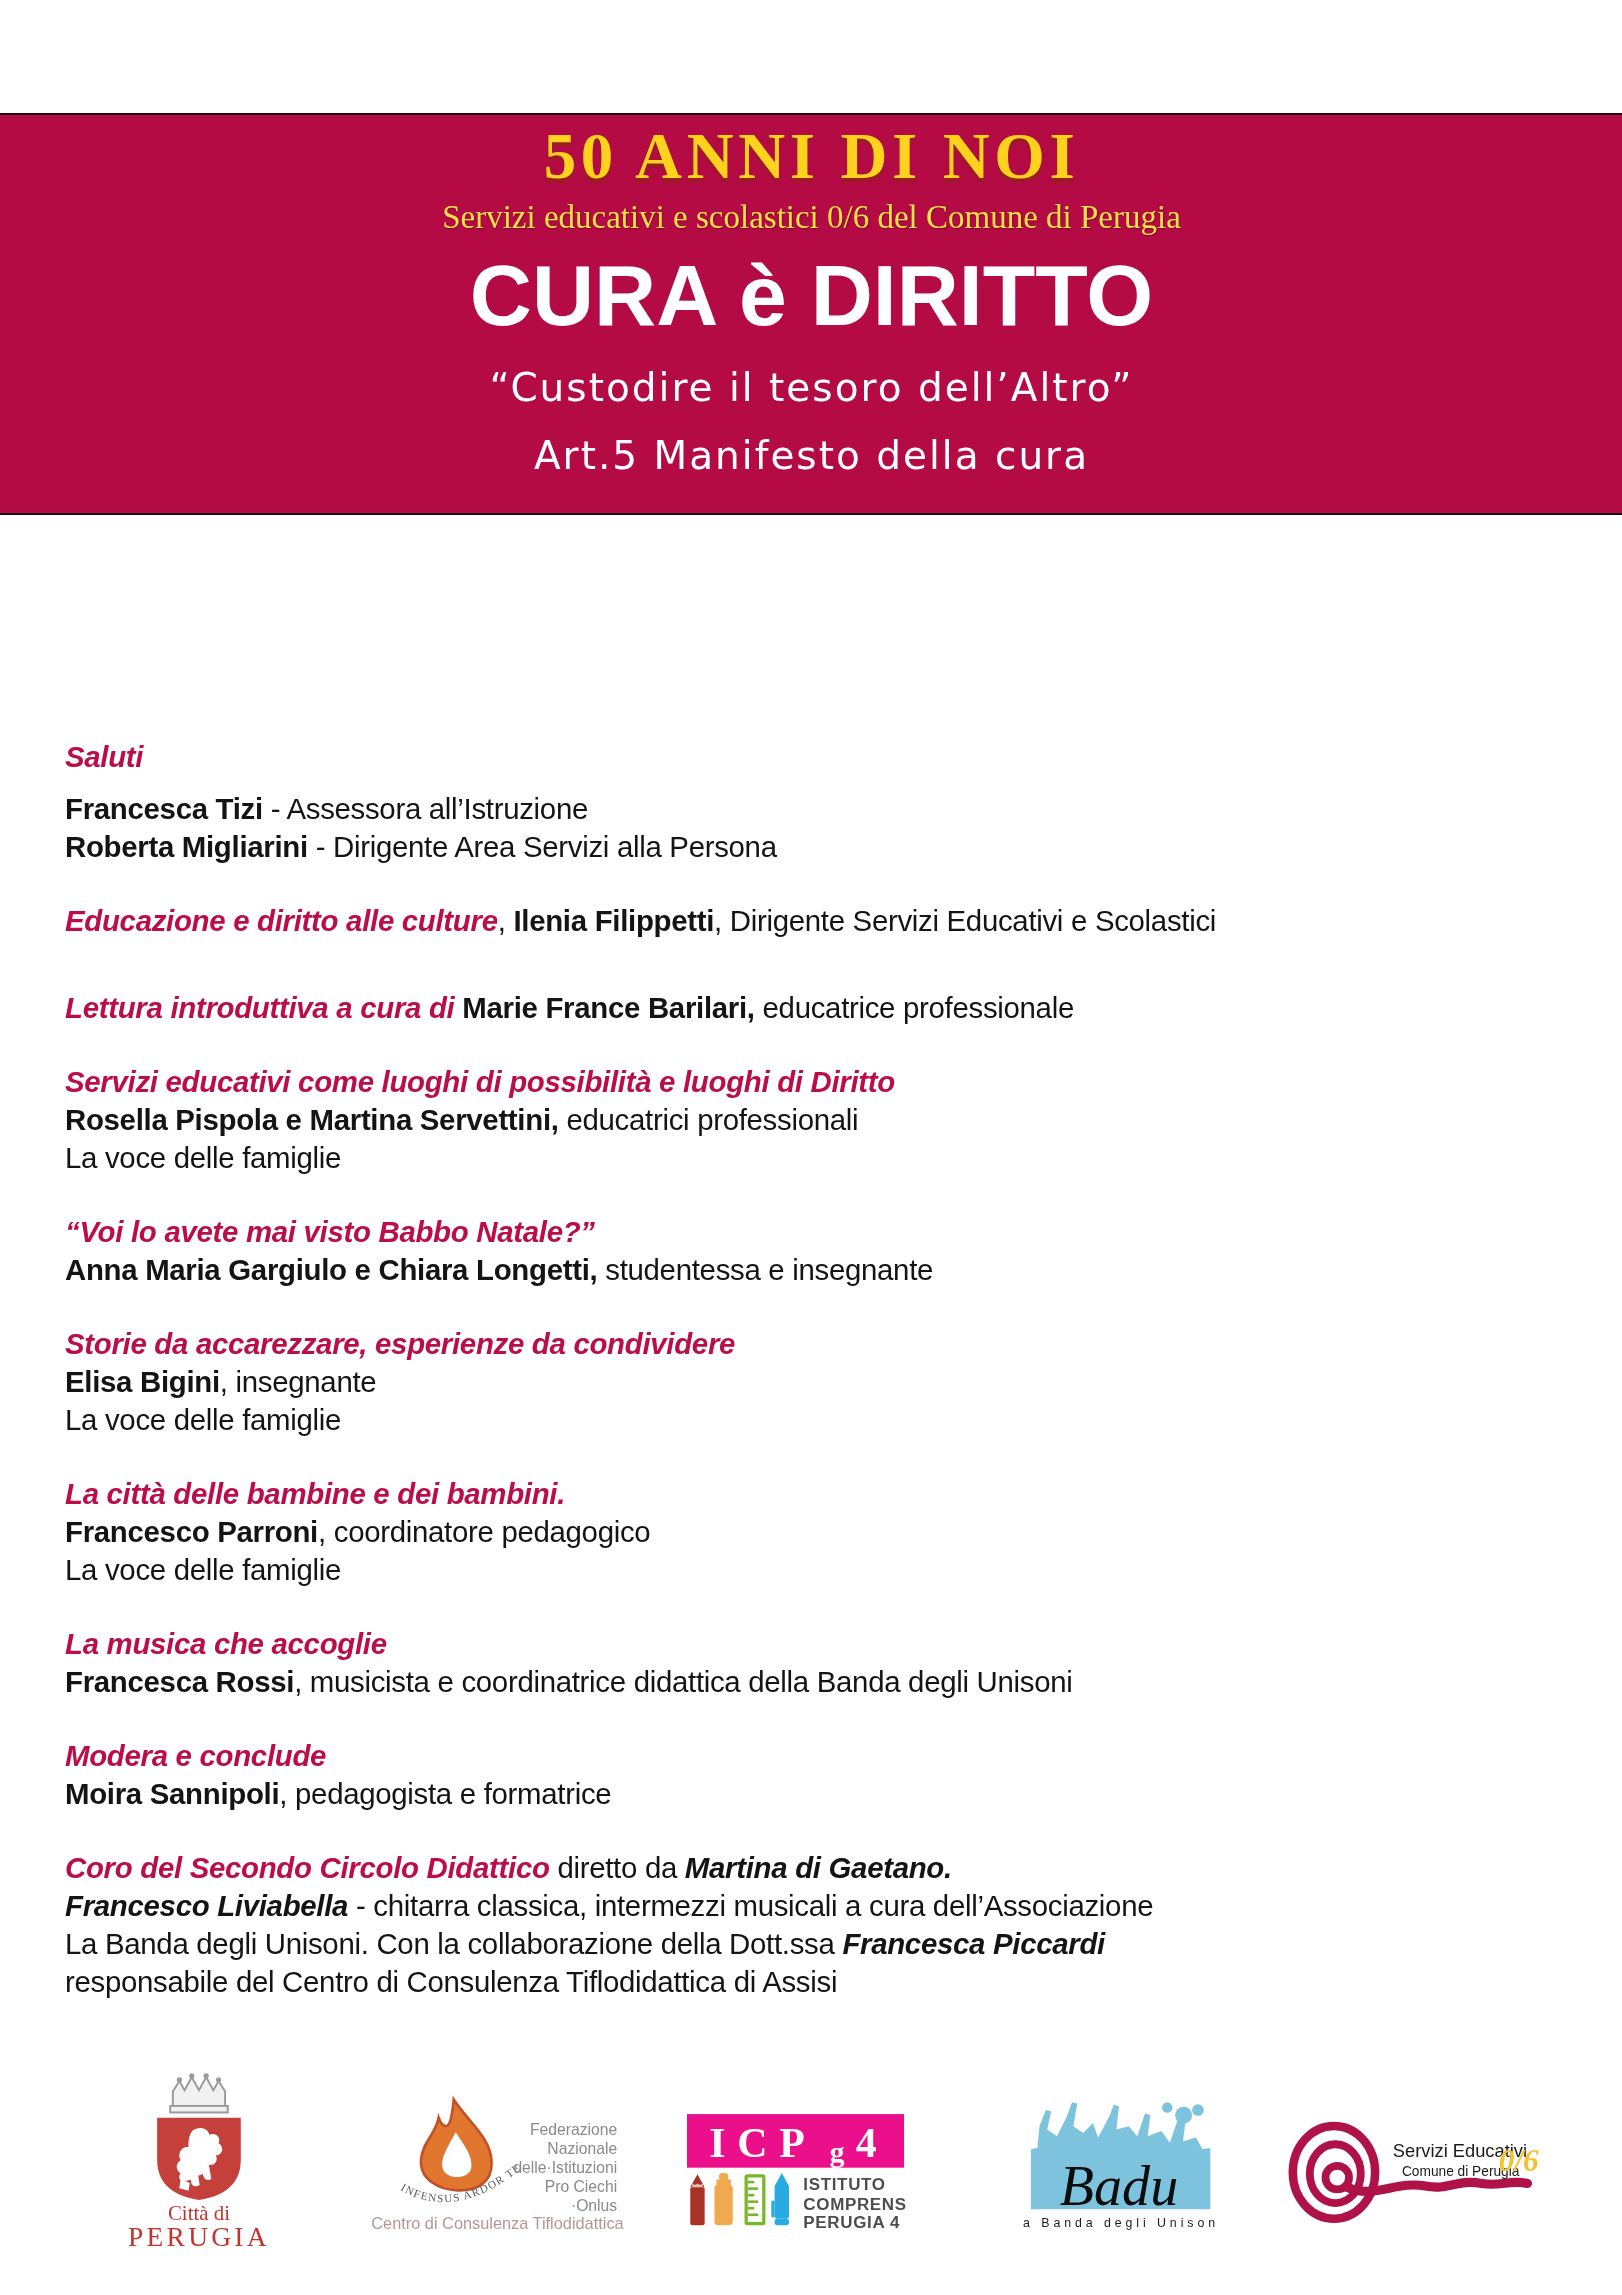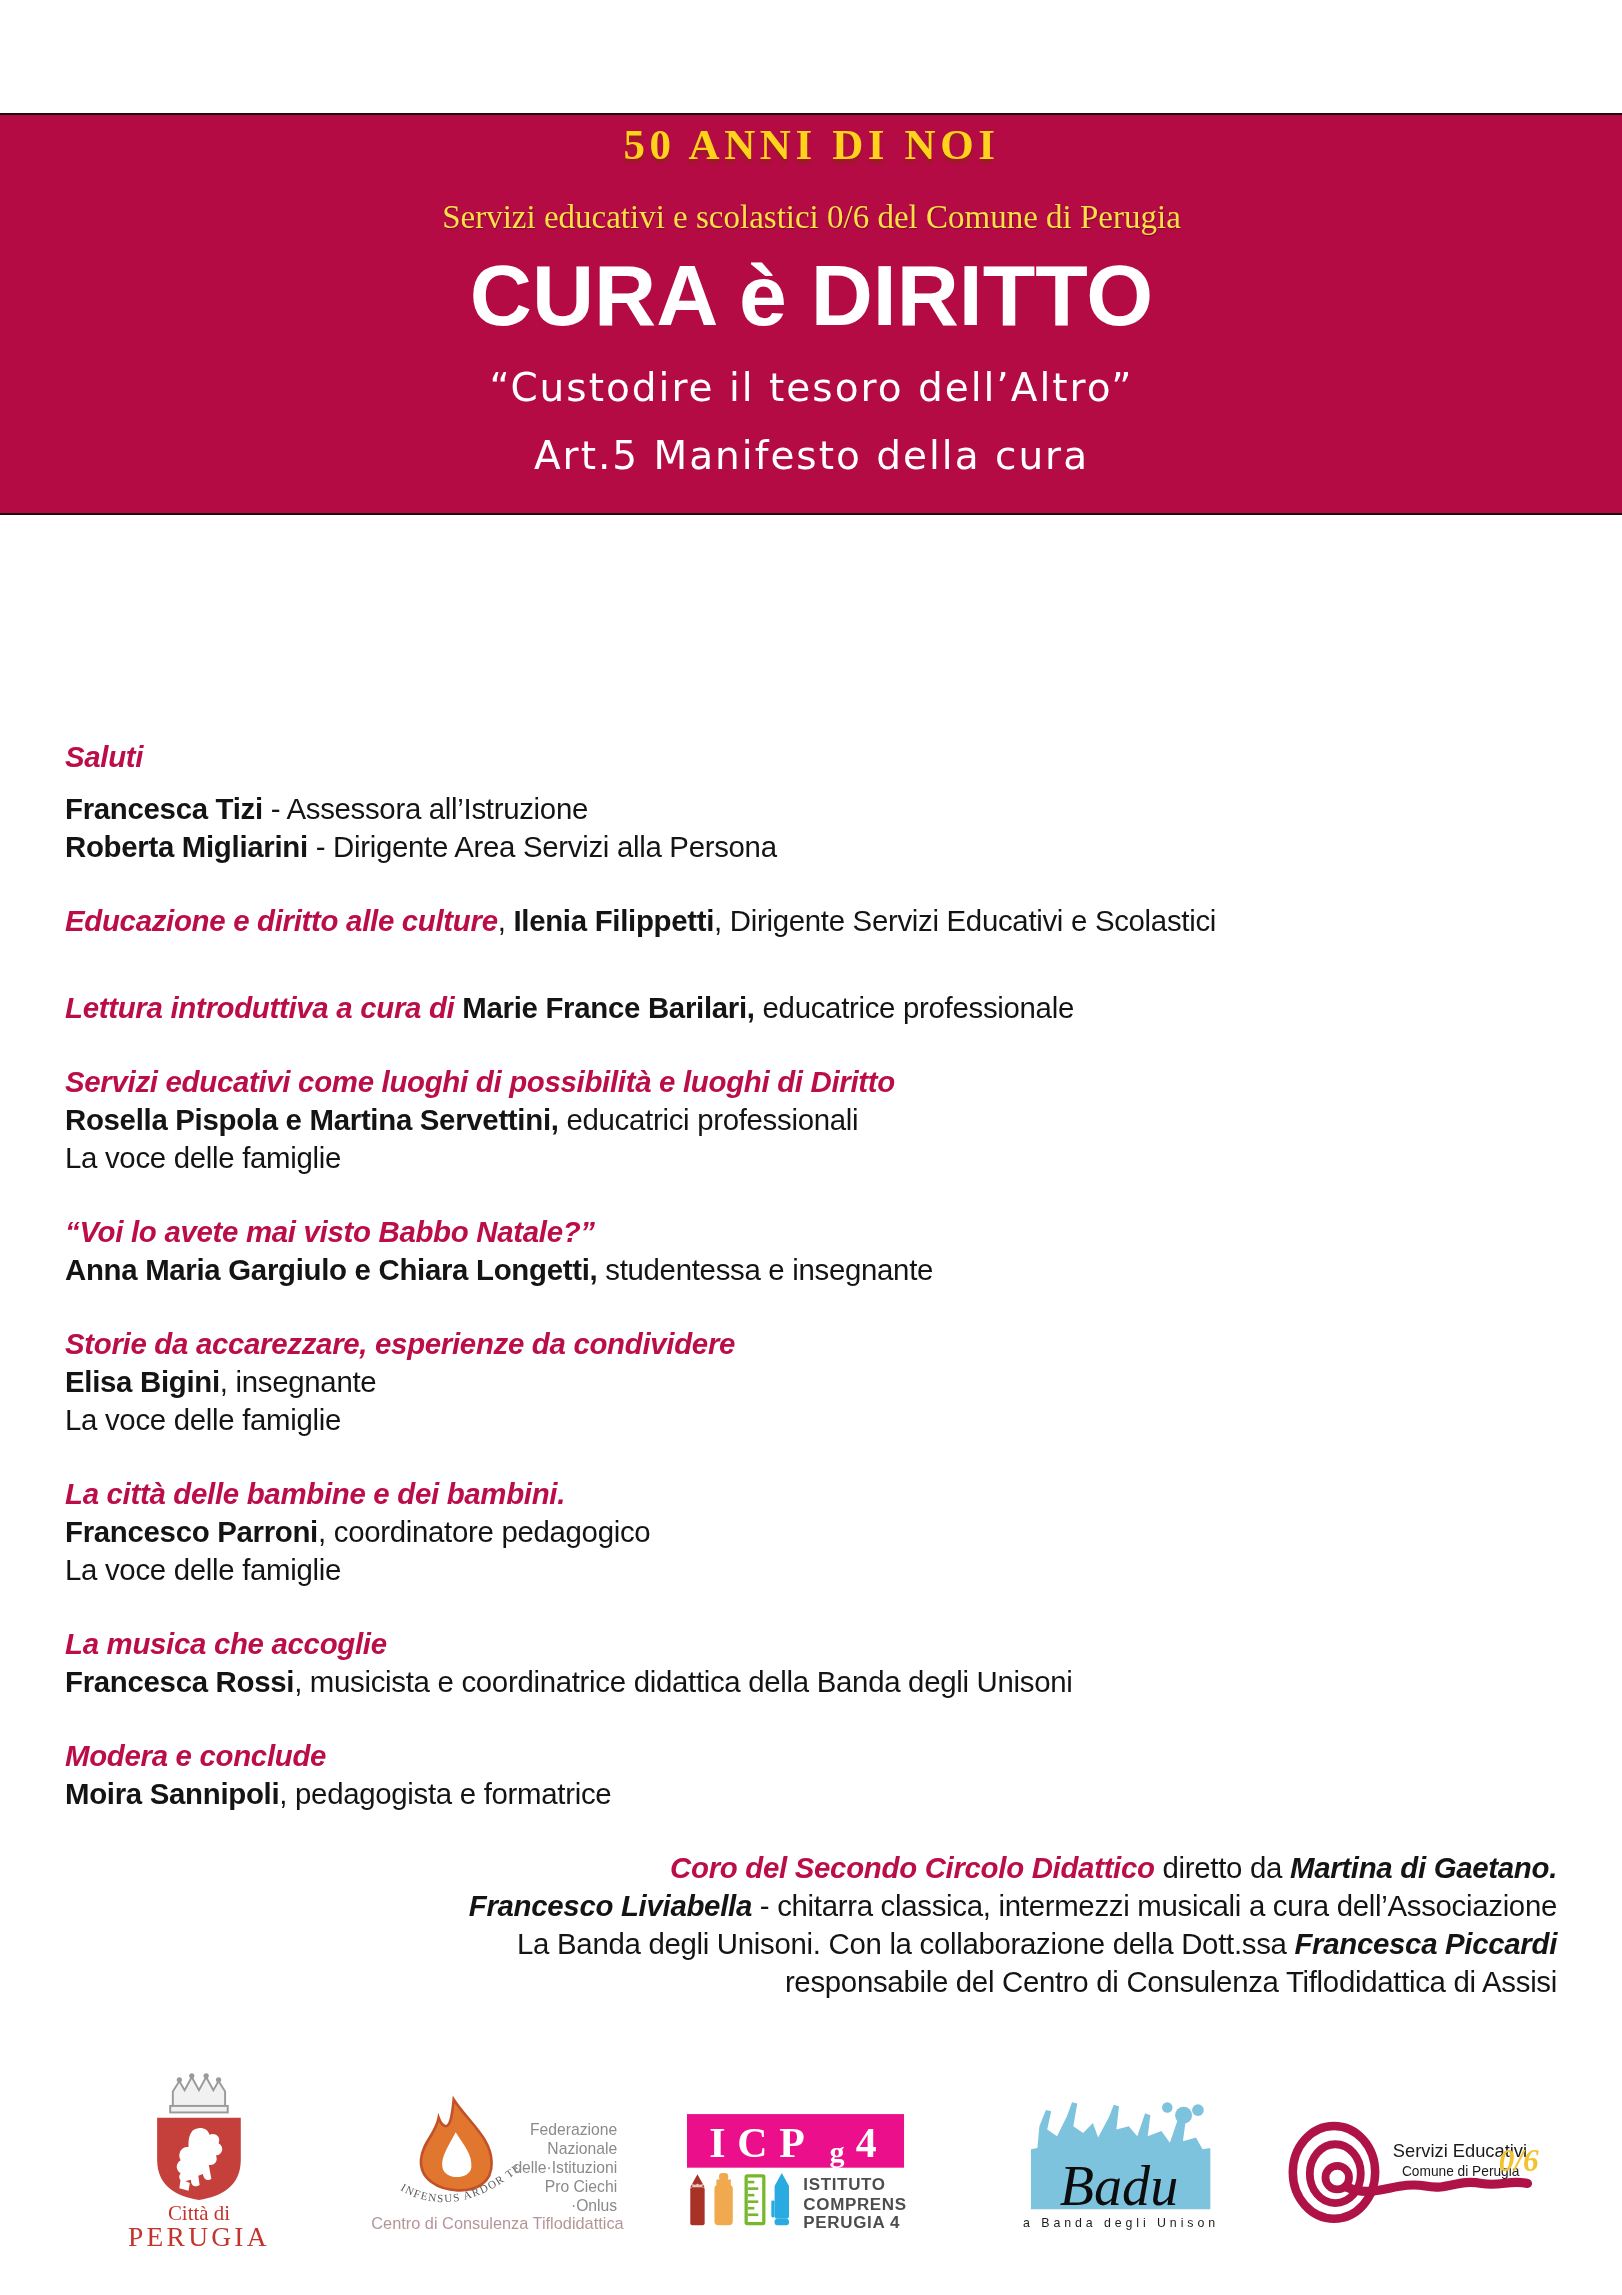--- a/index.html
+++ b/index.html
@@ -3,38 +3,38 @@
 <meta charset="utf-8">
 <style>
   html,body{margin:0;padding:0;background:#fff;}
   #page{position:relative;width:1623px;height:2295px;background:#ffffff;overflow:hidden;
         font-family:"Liberation Sans",sans-serif;color:#111;}
 
   
   .header{position:absolute;left:0;top:113px;width:1623px;height:402px;background:#B40B44;
           border-top:2.6px solid #23070f;border-bottom:2px solid #23070f;box-sizing:border-box;}
   .header .hline{position:absolute;left:0;width:100%;text-align:center;white-space:nowrap;}
-  .h-title{top:6.5px;font-family:"Liberation Serif",serif;font-weight:bold;font-size:43px;line-height:1.05;
+  .h-title{top:6.5px;font-family:"Liberation Serif",serif;font-weight:bold;font-size:65px;line-height:1.05;
            color:#FFD21E;letter-spacing:4.6px;text-shadow:0 3.9px 1.3px rgba(130,45,0,.55);}
   .h-sub{top:84px;font-family:"Liberation Serif",serif;font-size:33px;color:#fde047;
          text-shadow:0.7px 1.3px 1.3px rgba(50,0,18,.45);}
   .h-main{top:137px;font-size:86px;font-weight:bold;color:#ffffff;line-height:1;letter-spacing:0;}
   .h-quote{top:250px;font-size:39px;color:#ffffff;font-family:cursive,"DejaVu Sans",sans-serif;letter-spacing:2px;}
   .h-quote2{top:318px;font-size:39px;color:#ffffff;font-family:cursive,"DejaVu Sans",sans-serif;letter-spacing:2px;}
 
   
   .event{position:absolute;left:0;top:522px;width:100%;text-align:center;
          font-size:47px;font-weight:bold;line-height:64px;color:#0b0b0b;}
 
   
   .program{position:absolute;left:65px;top:738px;width:1492px;
            font-size:29.4px;line-height:38px;letter-spacing:-0.3px;color:#141414;}
   .sec{margin:0 0 36px 0;}
   .sec.gap-lg{margin-bottom:49px;}
-  .sec:last-child{margin-bottom:0;text-align:right;}
+  .sec:last-child{margin-bottom:0;}
   .line{min-height:38px;}
   .p-h{color:#BB0D49;font-weight:bold;font-style:italic;}
   .p-b{font-weight:bold;}
   .p-bi{font-weight:bold;font-style:italic;}
   .p-i{}
   .mb-sm{margin-bottom:14.4px;}
 
   
   .logo{position:absolute;}
   .logo svg{display:block;}

